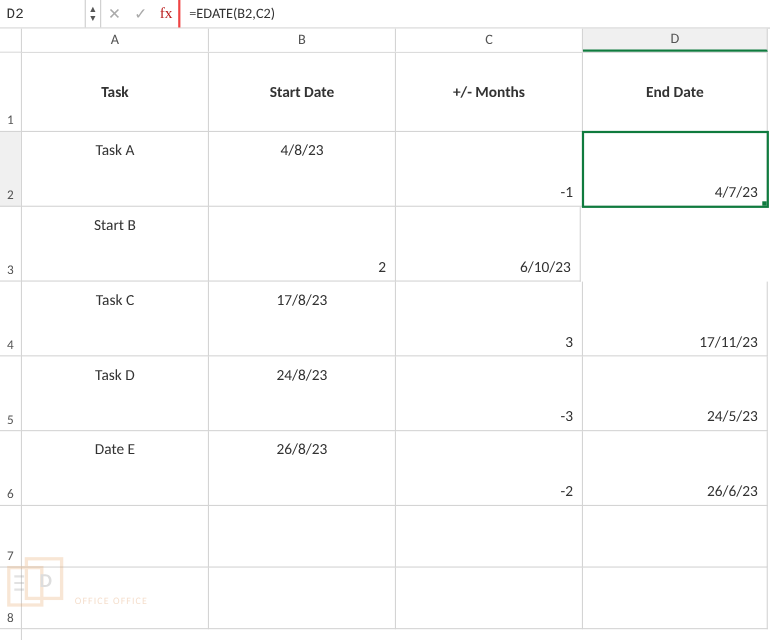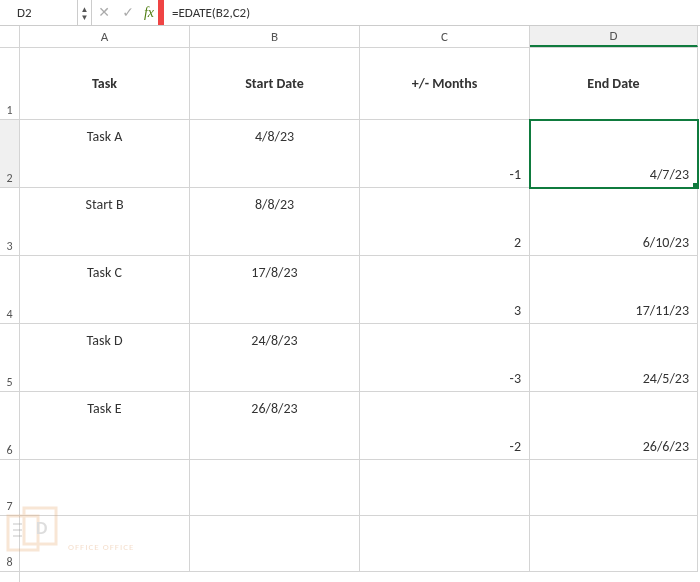--- a/index.html
+++ b/index.html
@@ -18,23 +18,24 @@
     align-items: center;
     height: 26px;
     border-bottom: 1px solid #ccc;
     background: #fff;
   }
   .name-box {
     width: 78px;
     height: 100%;
     display: flex;
     align-items: center;
-    padding: 0 17px;
+    padding: 0 6px;
     border-right: 1px solid #ccc;
     font-size: 13px;
+    font-family: Liberation Mono, monospace;
   }
   .name-box-spinner {
     width: 14px;
     height: 100%;
     display: flex;
     flex-direction: column;
     justify-content: center;
     border-right: 1px solid #ccc;
     font-size: 8px;
     line-height: 8px;
@@ -44,21 +45,21 @@
   .name-box-spinner span { cursor: pointer; }
   .fb-btn {
     width: 24px;
     height: 100%;
     display: flex;
     align-items: center;
     justify-content: center;
     color: #aaa;
     font-size: 14px;
   }
-  .fb-btn.fx { color: #4d7c0f; font-style: italic; font-family: 'Times New Roman', serif; border-right: 6px solid #ef4444; }
+  .fb-btn.fx { color: #b91c1c; font-family: 'Times New Roman', serif; border-right: 2px solid #ef4444; }
   .formula-input {
     flex: 1;
     height: 100%;
     display: flex;
     align-items: center;
     padding: 0 8px;
     font-size: 13px;
   }
   .grid-wrap {
     display: flex;
@@ -191,38 +192,37 @@
         <div class="cell hcell" style="width: 168px; height: 72px;">End Date</div>
       </div>
       <div class="grid-row">
         <div class="cell center-top" style="width: 170px; height: 68px;">Task A</div>
         <div class="cell center-top" style="width: 170px; height: 68px;">4/8/23</div>
         <div class="cell right-bottom" style="width: 170px; height: 68px;">-1</div>
         <div class="cell right-bottom selected" style="width: 168px; height: 68px;">4/7/23</div>
       </div>
       <div class="grid-row">
         <div class="cell center-top" style="width: 170px; height: 68px;">Start B</div>
-        <div class="cell center-top" style="width: 170px; height: 68px;">8/8/23</div>
         <div class="cell right-bottom" style="width: 170px; height: 68px;">2</div>
         <div class="cell right-bottom" style="width: 168px; height: 68px;">6/10/23</div>
       </div>
       <div class="grid-row">
         <div class="cell center-top" style="width: 170px; height: 68px;">Task C</div>
         <div class="cell center-top" style="width: 170px; height: 68px;">17/8/23</div>
         <div class="cell right-bottom" style="width: 170px; height: 68px;">3</div>
         <div class="cell right-bottom" style="width: 168px; height: 68px;">17/11/23</div>
       </div>
       <div class="grid-row">
         <div class="cell center-top" style="width: 170px; height: 68px;">Task D</div>
         <div class="cell center-top" style="width: 170px; height: 68px;">24/8/23</div>
         <div class="cell right-bottom" style="width: 170px; height: 68px;">-3</div>
         <div class="cell right-bottom" style="width: 168px; height: 68px;">24/5/23</div>
       </div>
       <div class="grid-row">
-        <div class="cell center-top" style="width: 170px; height: 68px;">Task E</div>
+        <div class="cell center-top" style="width: 170px; height: 68px;">Date E</div>
         <div class="cell center-top" style="width: 170px; height: 68px;">26/8/23</div>
         <div class="cell right-bottom" style="width: 170px; height: 68px;">-2</div>
         <div class="cell right-bottom" style="width: 168px; height: 68px;">26/6/23</div>
       </div>
       <div class="grid-row">
         <div class="cell " style="width: 170px; height: 56px;"></div>
         <div class="cell " style="width: 170px; height: 56px;"></div>
         <div class="cell " style="width: 170px; height: 56px;"></div>
         <div class="cell " style="width: 168px; height: 56px;"></div>
       </div>

